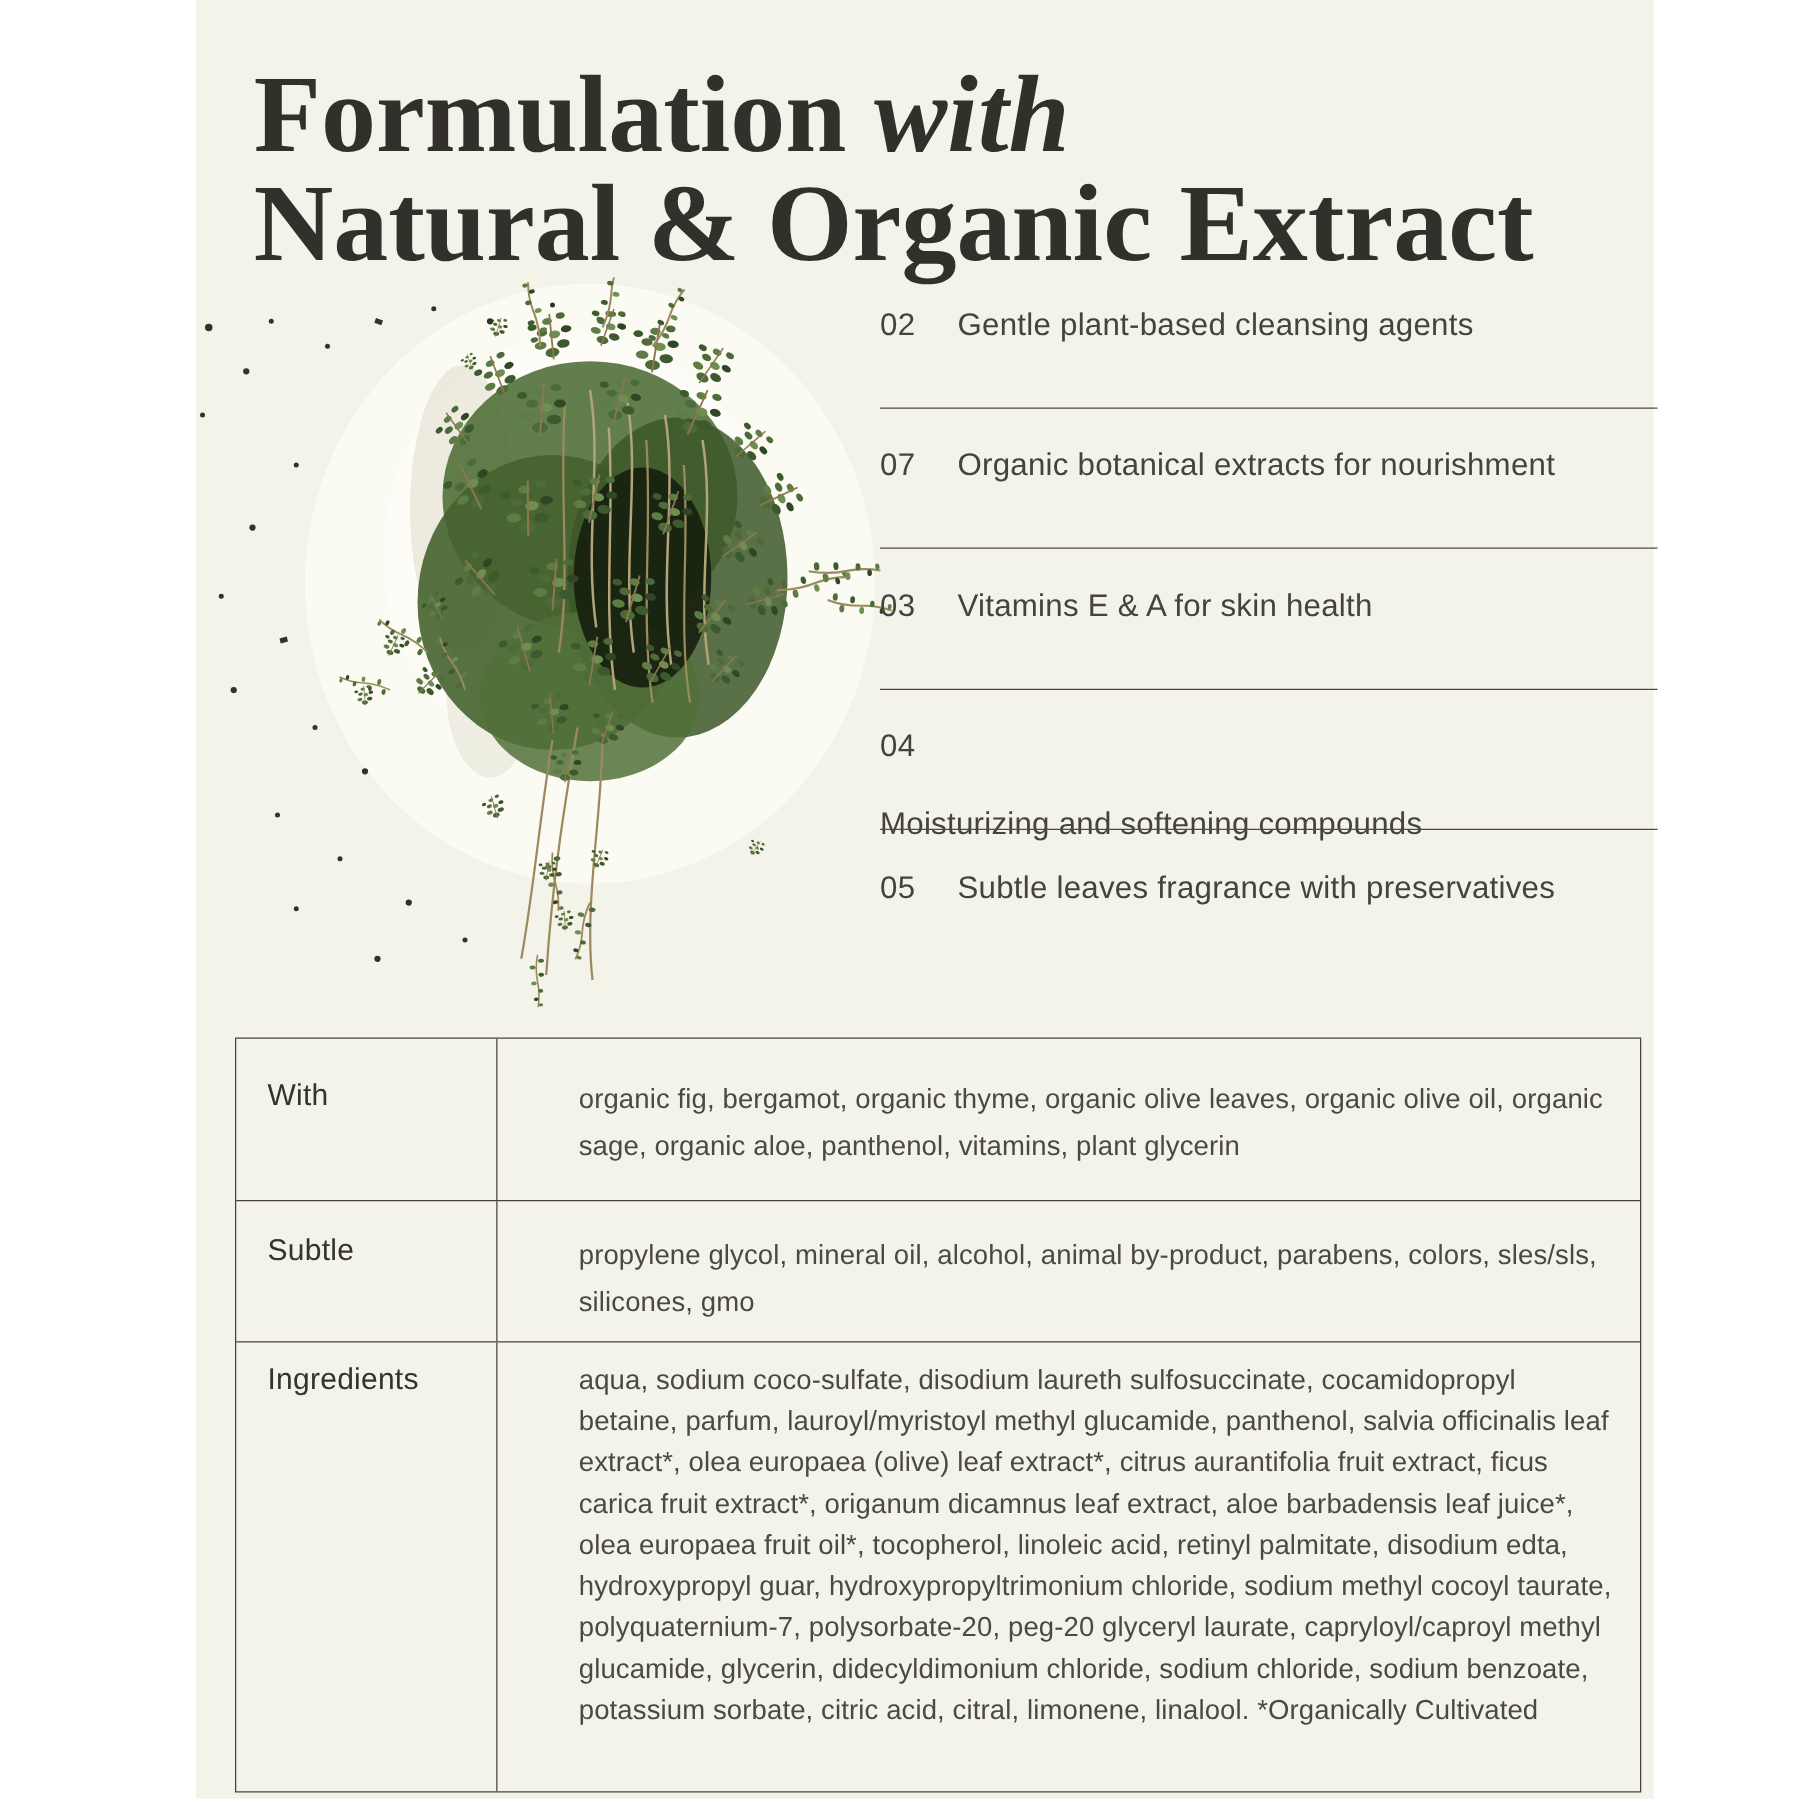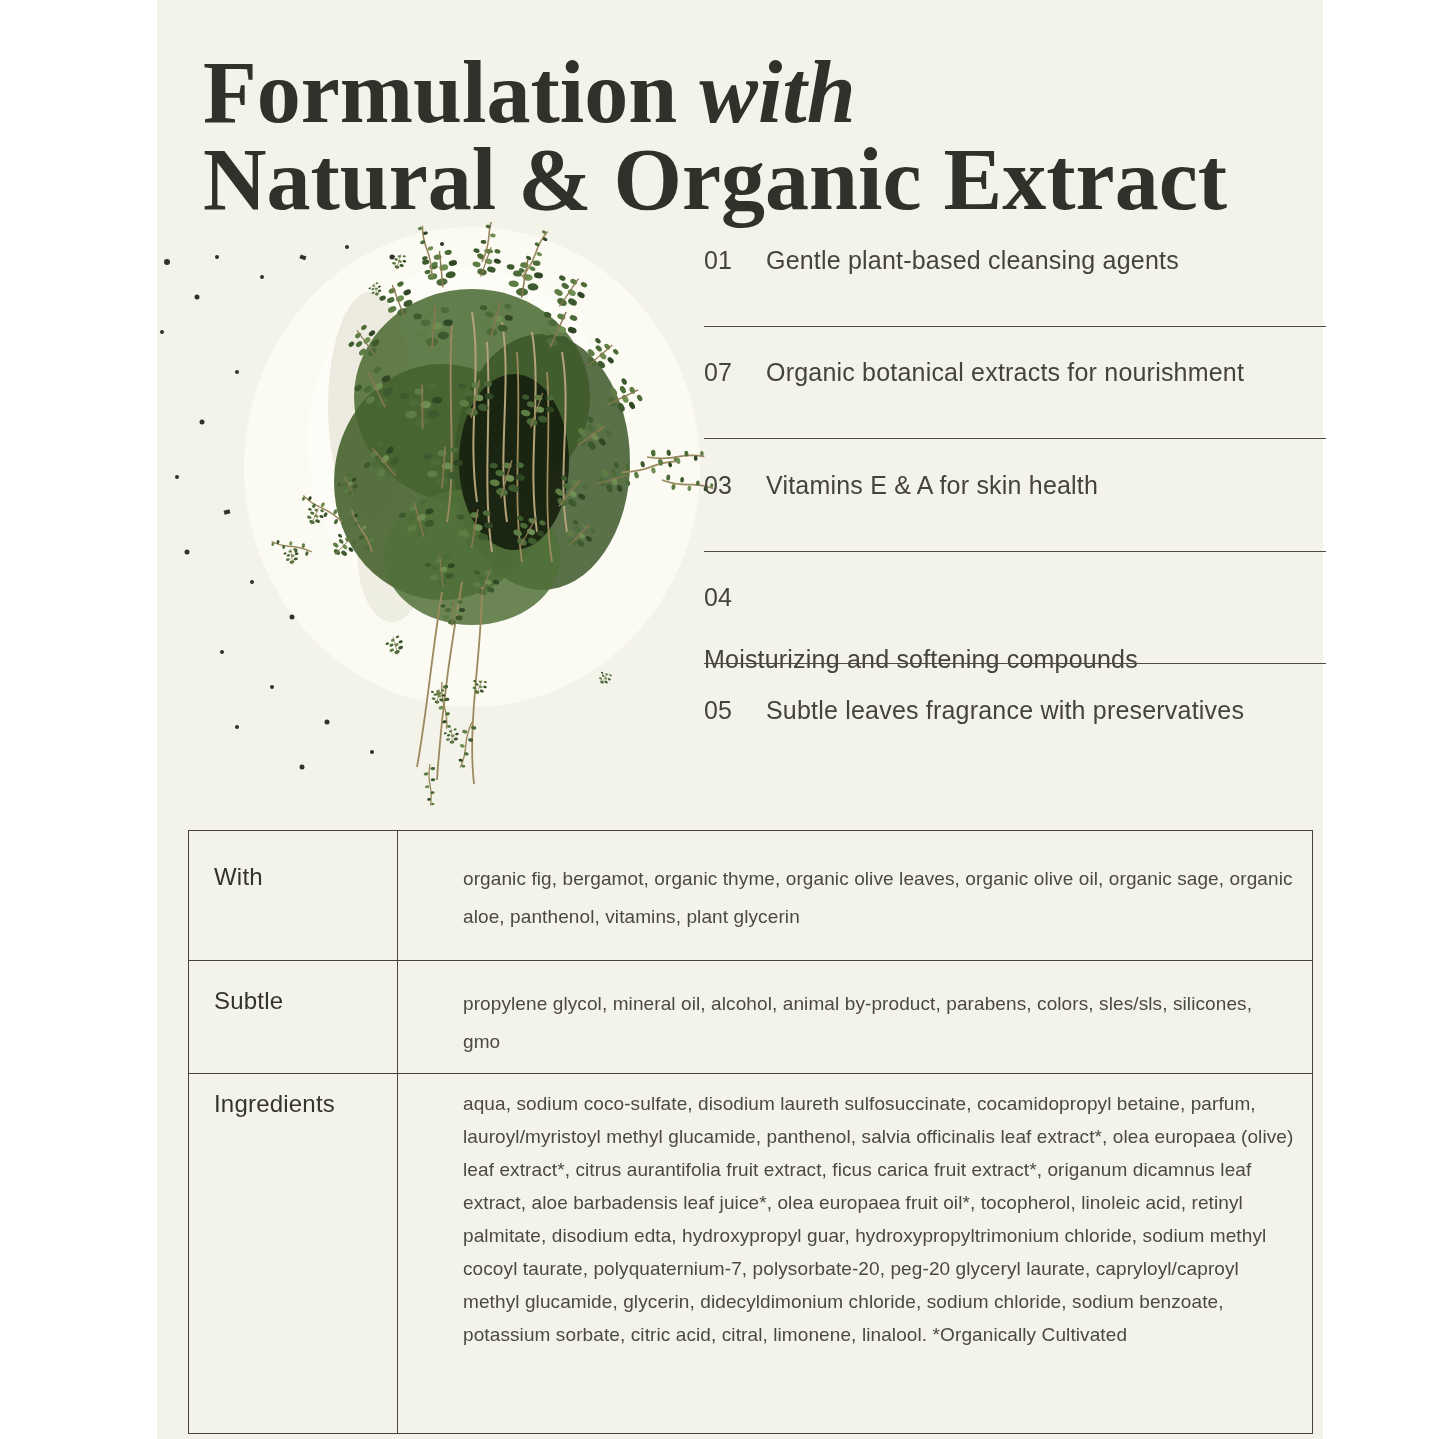--- a/index.html
+++ b/index.html
@@ -48,21 +48,21 @@
   .t-row{display:flex;box-sizing:border-box;}
   .t-row + .t-row{border-top:1.5px solid #45433c;}
   .t-label{
     flex:0 0 209px;width:209px;box-sizing:border-box;
     border-right:1.5px solid #45433c;
     padding-left:25px;font-size:24px;color:#34332d;letter-spacing:0.2px;
   }
   .t-content{
     flex:1;box-sizing:border-box;
     padding-left:65px;padding-right:18px;
-    font-size:19px;color:#4a4942;letter-spacing:0.1px;
+    font-size:22px;color:#4a4942;letter-spacing:0.1px;
   }
   .row-with{height:129px;}
   .row-with .t-label{padding-top:32px;}
   .row-with .t-content{padding-top:29px;line-height:38px;}
   .row-without{height:113px;}
   .row-without .t-label{padding-top:26px;}
   .row-without .t-content{padding-top:24px;line-height:38px;}
   .row-ingredients{flex:1;}
   .row-ingredients .t-label{padding-top:16px;}
   .row-ingredients .t-content{padding-top:13px;line-height:33px;}
@@ -204,21 +204,21 @@
       <circle cx="130" cy="465" r="2"></circle>
         <circle cx="185" cy="500" r="2.5"></circle>
       <circle cx="95" cy="505" r="2"></circle>
         <circle cx="230" cy="530" r="2"></circle>
       <circle cx="160" cy="545" r="2.5"></circle>
     </g>
   </svg>
 
   <div class="features">
     <div class="feature-item fi-0">
-      <span class="num">01</span>
+      <span class="num">02</span>
       <span class="txt">Gentle plant-based cleansing agents</span>
     </div>
     <div class="feature-divider fd-0"></div>
     <div class="feature-item fi-1">
       <span class="num">07</span>
       <span class="txt">Organic botanical extracts for nourishment</span>
     </div>
     <div class="feature-divider fd-1"></div>
     <div class="feature-item fi-2">
       <span class="num">03</span>

